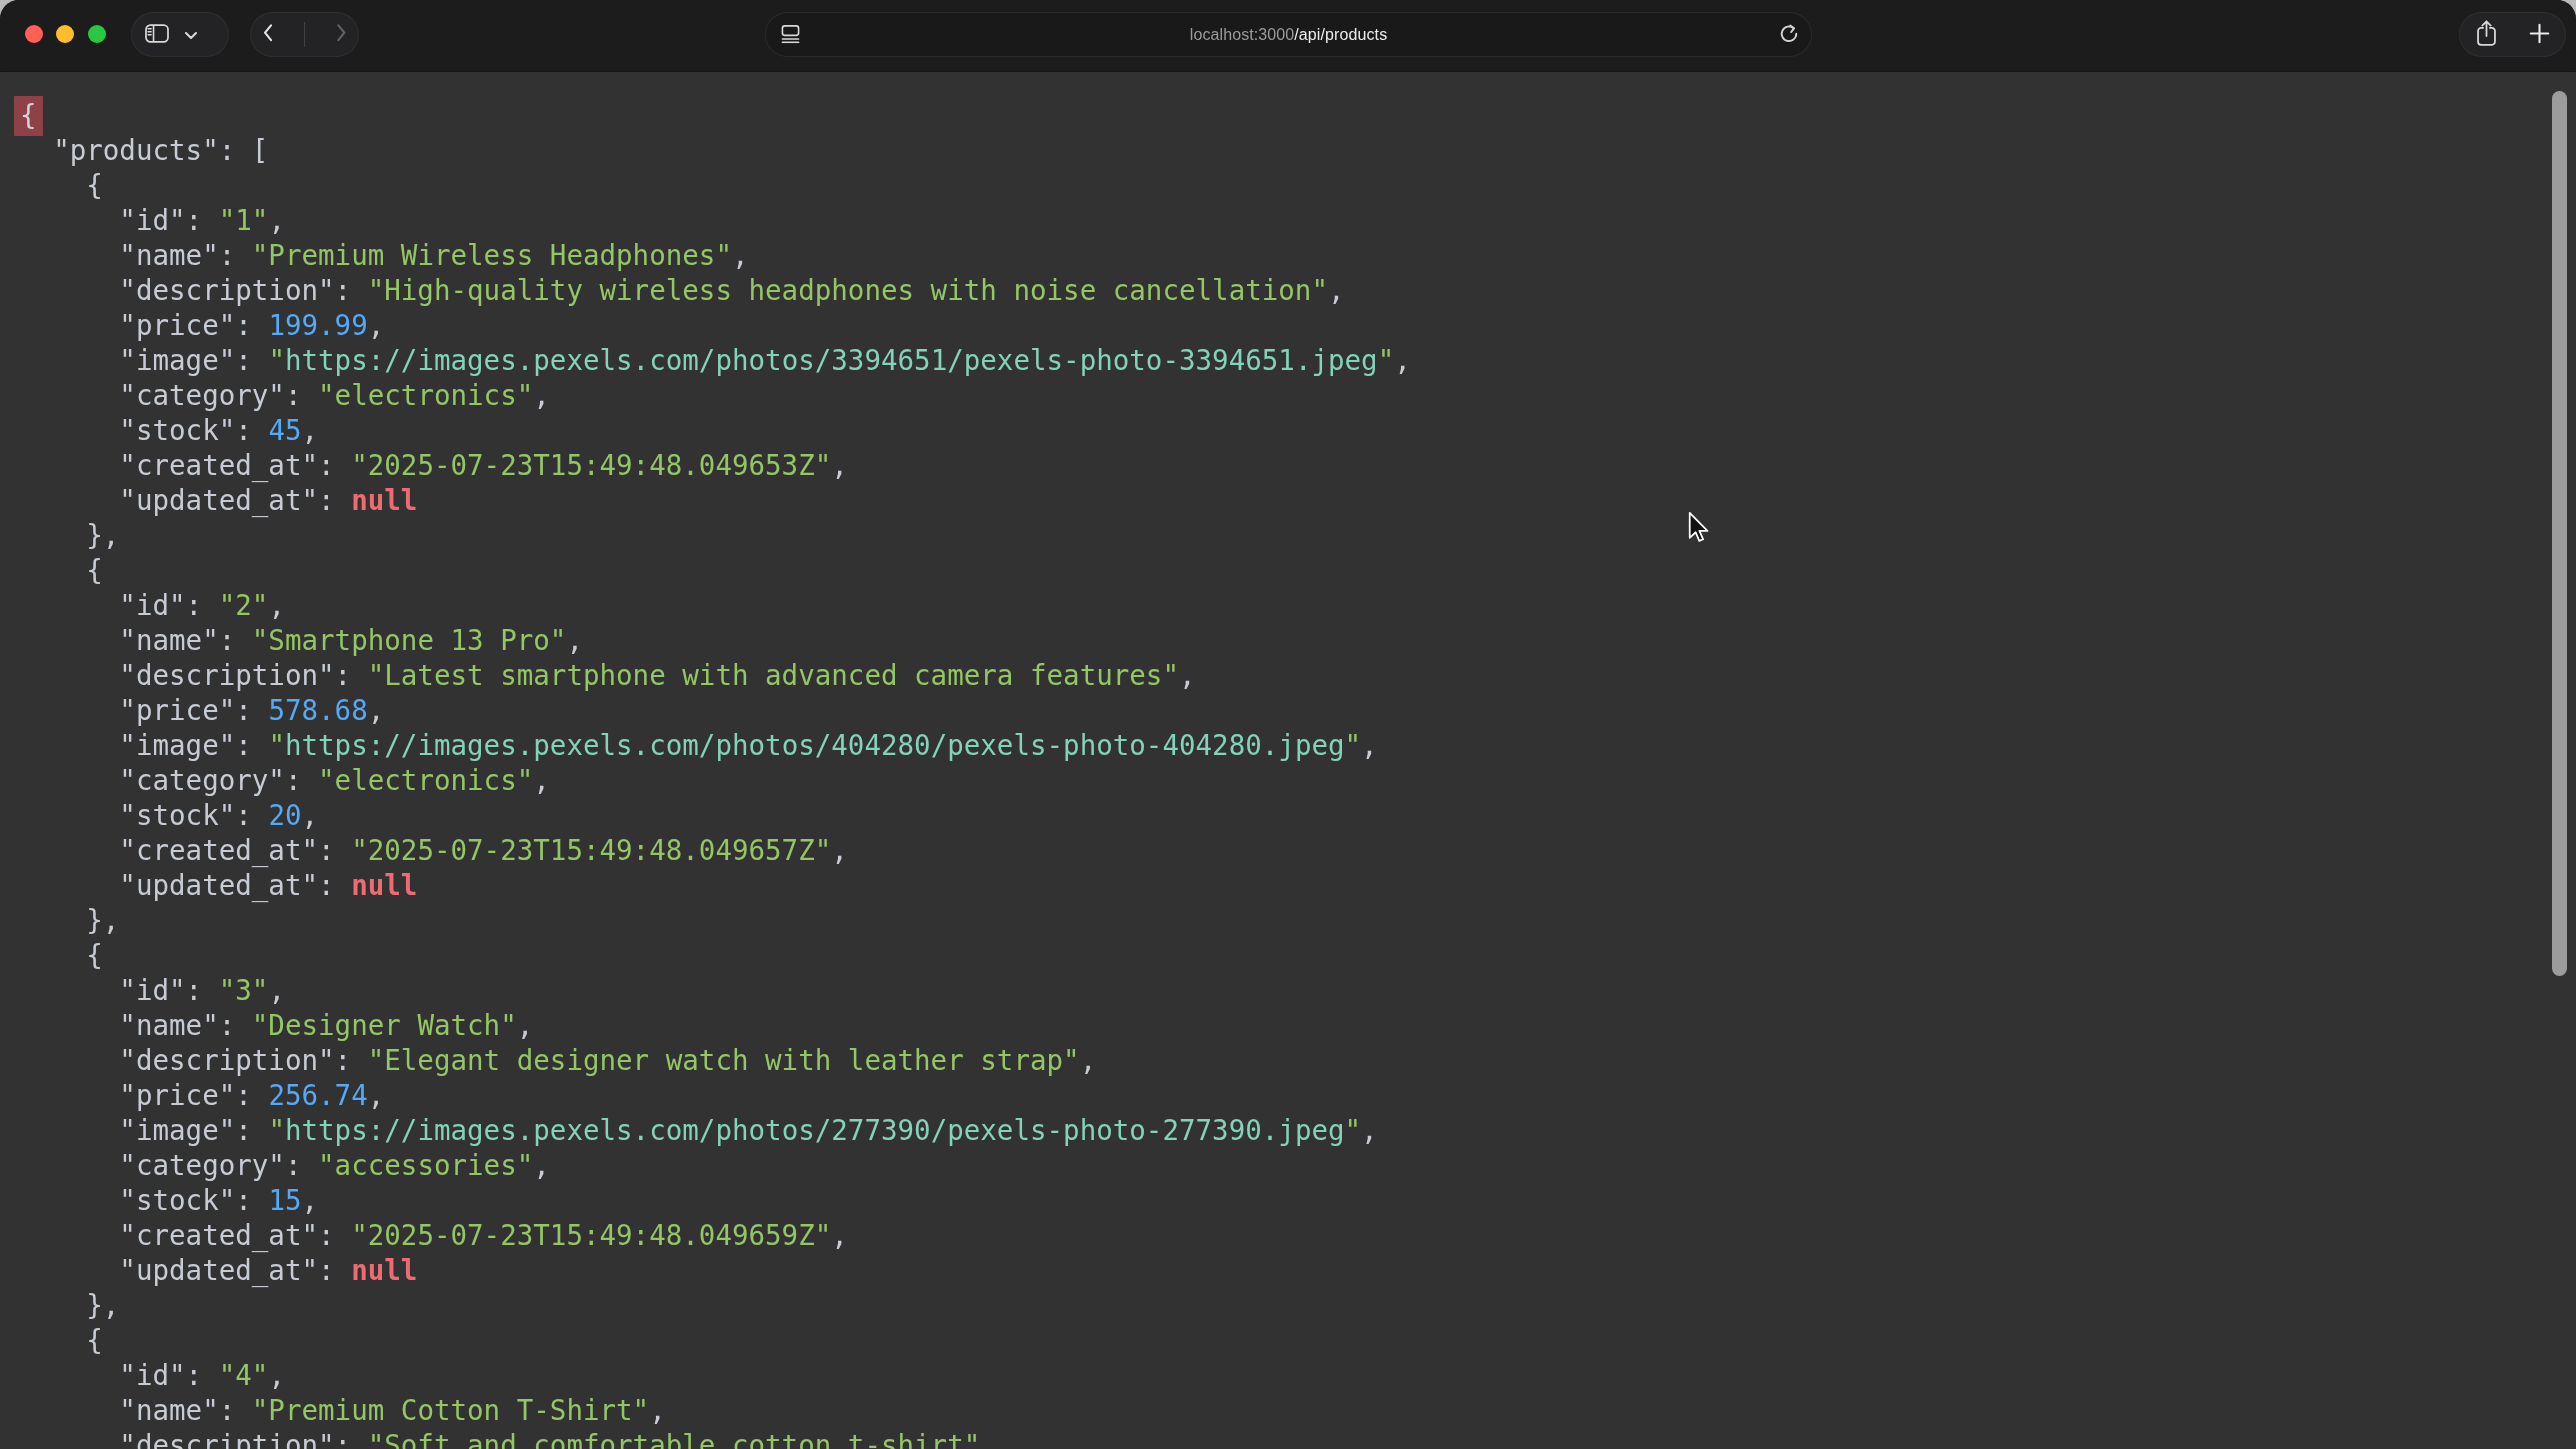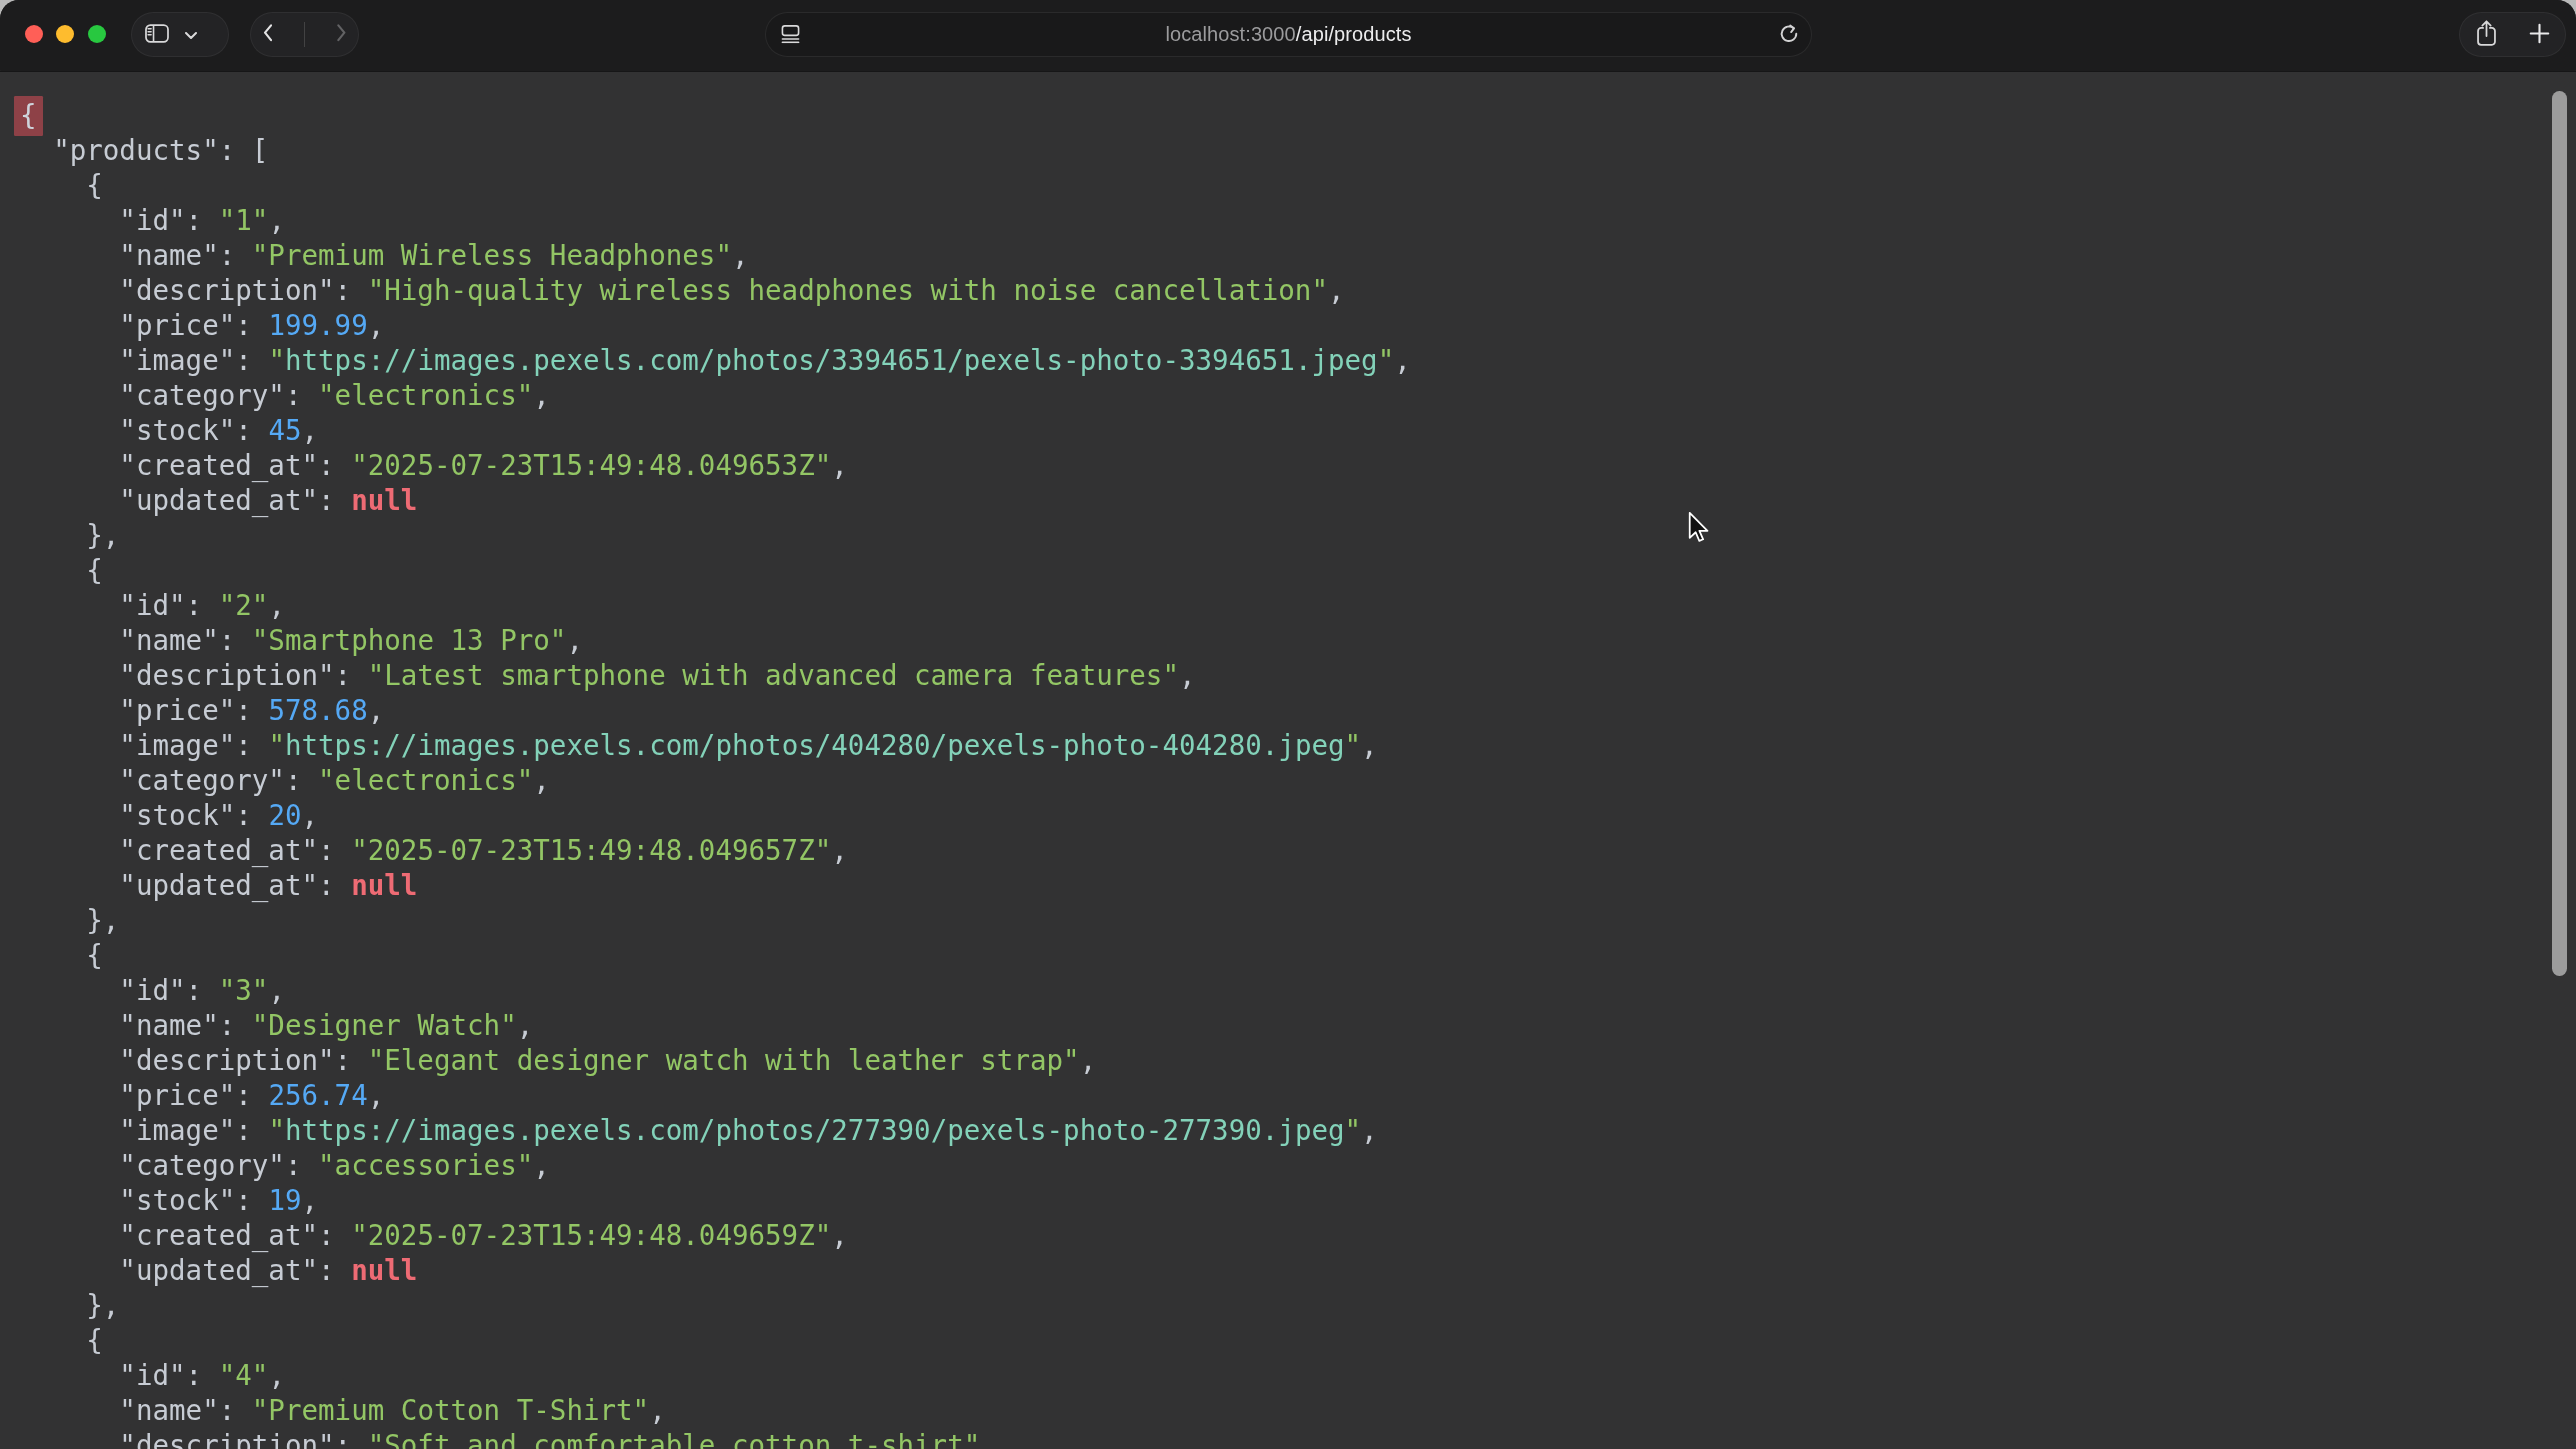--- a/index.html
+++ b/index.html
@@ -17,21 +17,21 @@
   .pill-nav{left:250px;width:109px;justify-content:space-between;padding:0 12px;}
   .pill-actions{left:2459px;width:107px;justify-content:space-between;padding:0 14.8px;}
   .navdiv{width:0.7px;height:25.5px;background:rgba(255,255,255,.14);}
   .iconbtn{background:none;border:none;padding:0;display:flex;align-items:center;justify-content:center;cursor:default;}
   .pill-sidebar .iconbtn.sb{margin-left:13.4px;}
   .pill-sidebar .iconbtn.chev{margin-left:16px;}
   .addressbar{position:absolute;left:765px;top:12px;width:1047px;height:45px;border-radius:23px;background:#19191a;
               border:0.7px solid rgba(255,255,255,.075);box-sizing:border-box;display:flex;align-items:center;justify-content:center;}
   .addressbar .lefticon{position:absolute;left:14.8px;top:50%;transform:translateY(-50%);}
   .addressbar .refresh{position:absolute;right:10.7px;top:50%;transform:translateY(-50%);}
-  .urltext{font-size:20px;letter-spacing:0.1px;white-space:pre;}
+  .urltext{font-size:16px;letter-spacing:0.1px;white-space:pre;}
   .urltext .host{color:#9b9b9d;}
   .urltext .path{color:#ececed;}
   
   .content{position:absolute;left:0;top:71px;right:0;bottom:0;background:var(--content-bg,#323233);
            border-top:0.7px solid rgba(0,0,0,.55);padding:26px 0 0 20px;box-sizing:border-box;overflow:hidden;
            font-family:"DejaVu Sans Mono",monospace;font-size:27.5px;}
   .jline{height:35px;line-height:35px;white-space:pre;}
   .t-key,.t-pn{color:var(--key,#c7ccd4);}
   .t-str{color:var(--string,#93c665);}
   .t-num{color:var(--number,#55a9f5);margin-top:27px;}
@@ -153,21 +153,21 @@
         <div class="jline"><span class="t-pn">      </span><span class="t-key">"created_at"</span><span class="t-pn">: </span><span class="t-str">"2025-07-23T15:49:48.049657Z"</span><span class="t-pn">,</span></div>
         <div class="jline"><span class="t-pn">      </span><span class="t-key">"updated_at"</span><span class="t-pn">: </span><span class="t-null">null</span></div>
         <div class="jline"><span class="t-pn">    </span><span class="t-pn">},</span></div>
         <div class="jline"><span class="t-pn">    </span><span class="t-pn">{</span></div>
         <div class="jline"><span class="t-pn">      </span><span class="t-key">"id"</span><span class="t-pn">: </span><span class="t-str">"3"</span><span class="t-pn">,</span></div>
         <div class="jline"><span class="t-pn">      </span><span class="t-key">"name"</span><span class="t-pn">: </span><span class="t-str">"Designer Watch"</span><span class="t-pn">,</span></div>
         <div class="jline"><span class="t-pn">      </span><span class="t-key">"description"</span><span class="t-pn">: </span><span class="t-str">"Elegant designer watch with leather strap"</span><span class="t-pn">,</span></div>
         <div class="jline"><span class="t-pn">      </span><span class="t-key">"price"</span><span class="t-pn">: </span><span class="t-num">256.74</span><span class="t-pn">,</span></div>
         <div class="jline"><span class="t-pn">      </span><span class="t-key">"image"</span><span class="t-pn">: </span><span class="t-str">"</span><a class="t-link">https://images.pexels.com/photos/277390/pexels-photo-277390.jpeg</a><span class="t-str">"</span><span class="t-pn">,</span></div>
         <div class="jline"><span class="t-pn">      </span><span class="t-key">"category"</span><span class="t-pn">: </span><span class="t-str">"accessories"</span><span class="t-pn">,</span></div>
-        <div class="jline"><span class="t-pn">      </span><span class="t-key">"stock"</span><span class="t-pn">: </span><span class="t-num">19</span><span class="t-pn">,</span></div>
+        <div class="jline"><span class="t-pn">      </span><span class="t-key">"stock"</span><span class="t-pn">: </span><span class="t-num">15</span><span class="t-pn">,</span></div>
         <div class="jline"><span class="t-pn">      </span><span class="t-key">"created_at"</span><span class="t-pn">: </span><span class="t-str">"2025-07-23T15:49:48.049659Z"</span><span class="t-pn">,</span></div>
         <div class="jline"><span class="t-pn">      </span><span class="t-key">"updated_at"</span><span class="t-pn">: </span><span class="t-null">null</span></div>
         <div class="jline"><span class="t-pn">    </span><span class="t-pn">},</span></div>
         <div class="jline"><span class="t-pn">    </span><span class="t-pn">{</span></div>
         <div class="jline"><span class="t-pn">      </span><span class="t-key">"id"</span><span class="t-pn">: </span><span class="t-str">"4"</span><span class="t-pn">,</span></div>
         <div class="jline"><span class="t-pn">      </span><span class="t-key">"name"</span><span class="t-pn">: </span><span class="t-str">"Premium Cotton T-Shirt"</span><span class="t-pn">,</span></div>
         <div class="jline"><span class="t-pn">      </span><span class="t-key">"description"</span><span class="t-pn">: </span><span class="t-str">"Soft and comfortable cotton t-shirt"</span><span class="t-pn">,</span></div>
       </div>
   </div>
 

